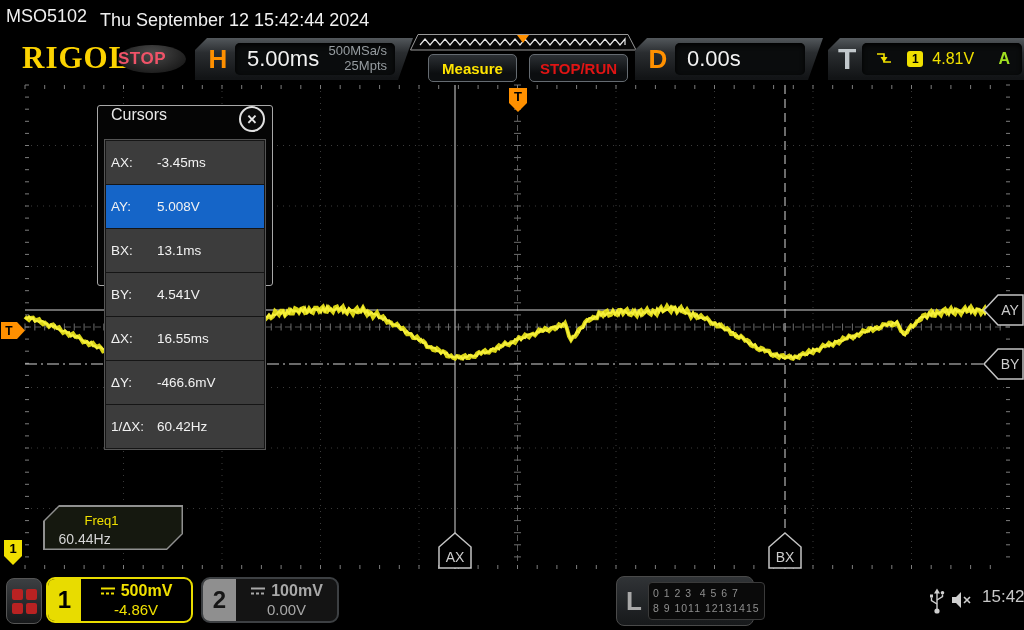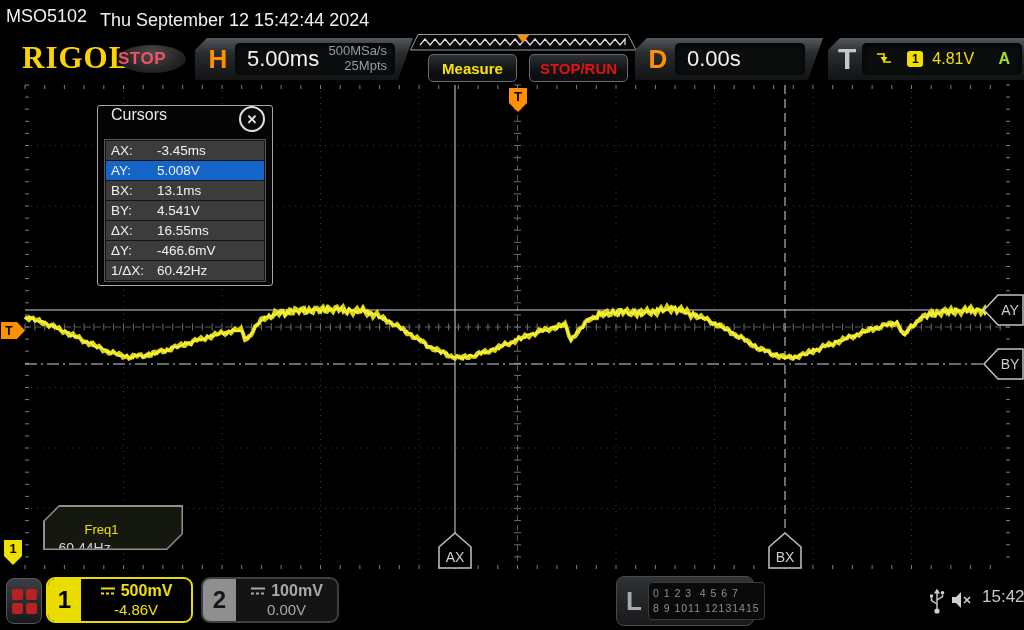--- a/index.html
+++ b/index.html
@@ -53,32 +53,32 @@
   
   .cursor-panel{position:absolute;left:97px;top:21px;width:176px;height:181px;z-index:5;
         background:#050505;border:1px solid #a8a8a8;border-radius:3px;box-sizing:border-box;}
   .cp-head{height:33px;display:flex;align-items:flex-start;}
   .cp-title{color:#e8e8e8;font-size:16px;margin-left:13px;}
   .cp-close{margin-left:auto;margin-right:7px;width:22px;height:22px;border:2px solid #e0e0e0;
         border-radius:50%;background:#0a0a0a;display:flex;align-items:center;justify-content:center;}
   .cp-close span{color:#e8e8e8;font-size:13px;font-weight:bold;line-height:1;}
   .cp-rows{margin:0 6px;border:1px solid #555;background:#151515;padding:1px;}
   .crow{display:flex;height:19px;line-height:19px;background:#3c3c3c;margin-bottom:1px;
-        padding:0 5px;font-size:13.5px;color:#f2f2f2;}
+        padding:12px 5px;font-size:13.5px;color:#f2f2f2;}
   .crow:last-child{margin-bottom:0;}
   .crow.sel{background:#1565c8;}
   .clab{width:46px;}
   .cval{flex:1;}
 
   
   .freq-box{position:absolute;left:43px;top:421px;width:140px;height:45px;z-index:3;
         background:#909090;clip-path:polygon(16px 0,100% 0,100% calc(100% - 16px),calc(100% - 16px) 100%,0 100%,0 16px);}
   .fb-inner{position:absolute;left:1.5px;top:1.5px;right:1.5px;bottom:1.5px;background:#15180f;
         clip-path:polygon(15px 0,100% 0,100% calc(100% - 15px),calc(100% - 15px) 100%,0 100%,0 15px);}
-  .fb-name{color:#f0e000;font-size:13px;margin:15px 0 0 40px;}
+  .fb-name{color:#f0e000;font-size:13px;margin:6px 0 0 40px;}
   .fb-value{color:#d4d4d4;font-size:14px;margin:3px 0 0 14px;}
 
   
   #bottombar{position:absolute;left:0;top:572px;width:1024px;height:58px;}
   .menu-btn{position:absolute;left:6px;top:6px;width:34px;height:44px;border:1px solid #555;
         border-radius:8px;background:linear-gradient(180deg,#3c3f42,#17191b);
         display:grid;grid-template-columns:11px 11px;grid-template-rows:11px 11px;gap:3px;
         align-content:center;justify-content:center;}
   .menu-btn i{background:#b92222;border-radius:2px;}
   .chan{position:absolute;top:5px;height:46px;border-radius:9px;display:flex;overflow:hidden;box-sizing:border-box;}

